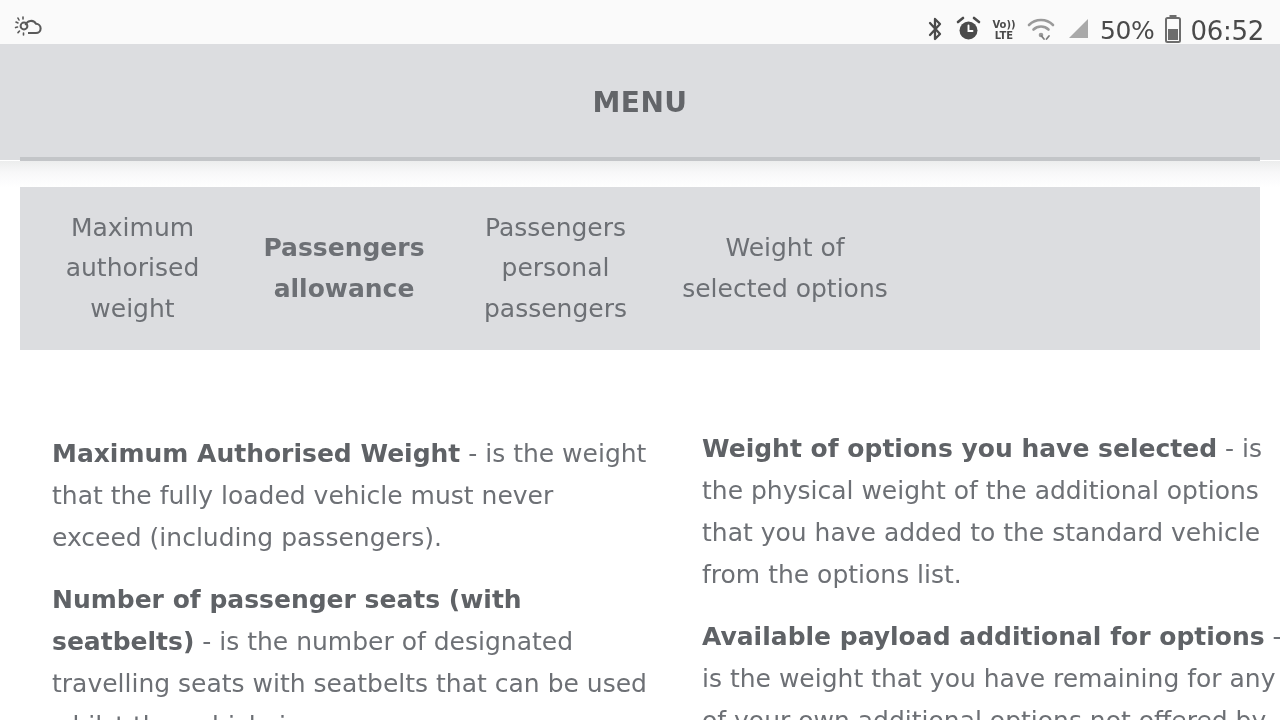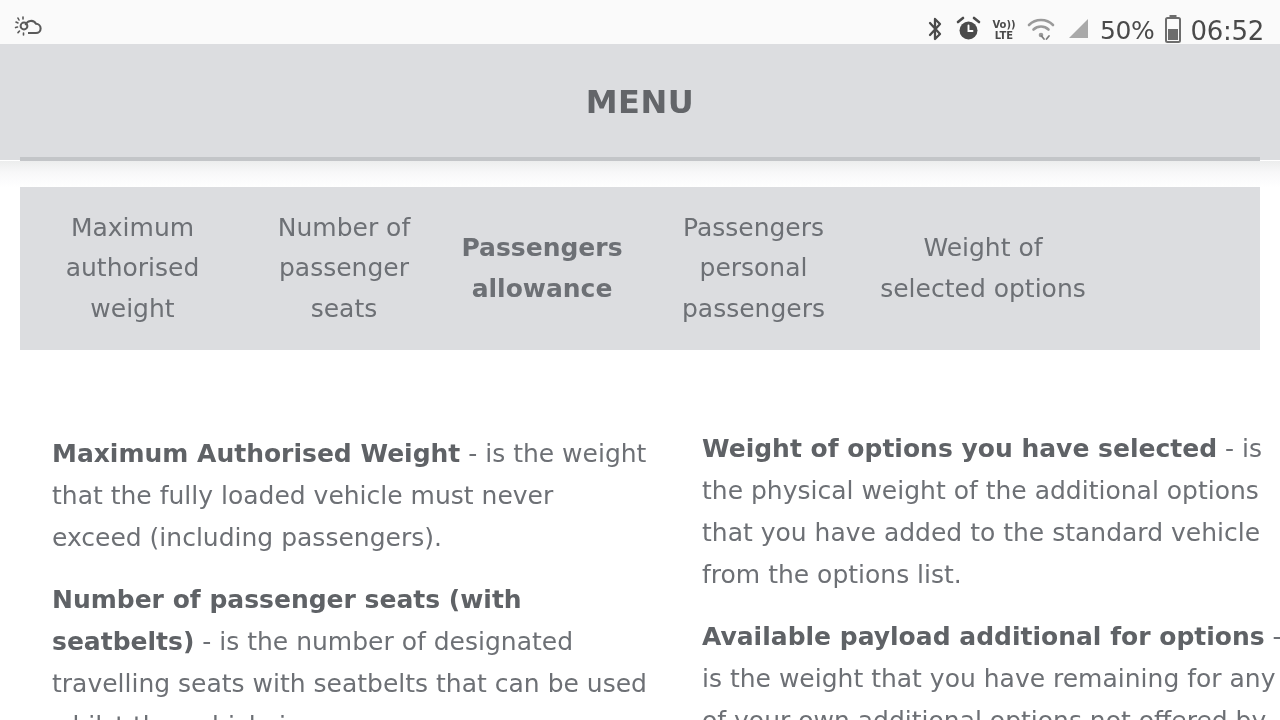--- a/index.html
+++ b/index.html
@@ -28,21 +28,21 @@
   #clock { font-size:26px; }
 
   
   #menubar {
     position:absolute; left:0; top:44px; width:1280px; height:116px;
     background:#dcdde0;
     display:flex; align-items:center; justify-content:center;
   }
   #menu-title {
     font-family:"DejaVu Sans", sans-serif;
-    font-weight:bold; font-size:32px; letter-spacing:0.5px;
+    font-weight:bold; font-size:28px; letter-spacing:0.5px;
     color:#636569;
   }
   #menubar-divider {
     position:absolute; left:20px; top:157px; width:1240px; height:4px;
     background:#c3c5c8;
   }
   #menubar-shadow {
     position:absolute; left:0px; top:161px; width:1280px; height:26px;
     background: linear-gradient(to bottom, #eceded 0%, #f8f8f9 45%, #ffffff 100%);
   }
@@ -167,21 +167,20 @@
 
   <div id="menubar">
     <div id="menu-title">MENU</div>
   </div>
   <div id="menubar-divider"></div>
   <div id="menubar-shadow"></div>
 
   <div id="table">
     <div id="thead">
       <div class="th c0">Maximum authorised weight</div>
-      <div class="th c1">Number of passenger seats</div>
       <div class="th c2">Passengers allowance</div>
       <div class="th c3">Passengers personal passengers</div>
       <div class="th c4">Weight of selected options</div>
     </div>
   </div>
 
   <div id="content">
     <div class="col left">
       <p class="para">
         <b>Maximum Authorised Weight</b><span> - is the weight that the fully loaded vehicle must never exceed (including passengers).</span>

